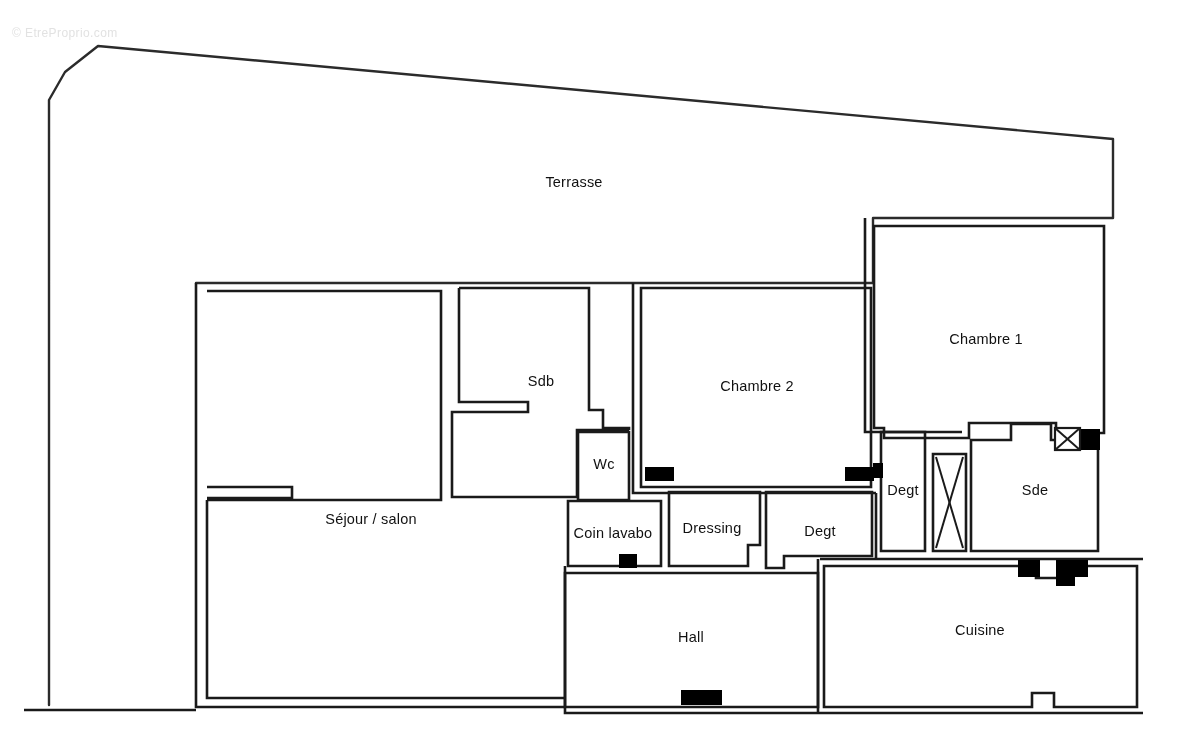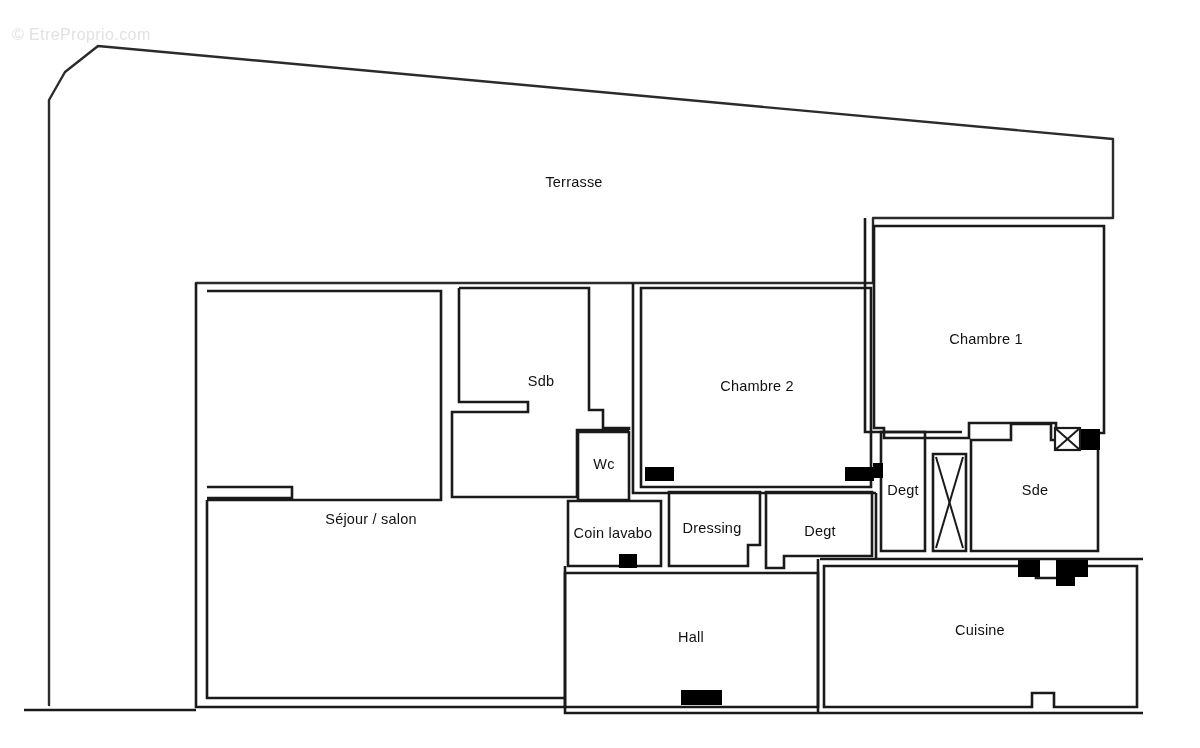--- a/index.html
+++ b/index.html
@@ -62,21 +62,21 @@
     fill: #111111;
     text-anchor: middle;
     dominant-baseline: middle;
     letter-spacing: 0.2px;
   }
   .watermark-text {
     position: absolute;
     left: 12px;
     top: 26px;
     font-family: "Liberation Sans", sans-serif;
-    font-size: 16px;
+    font-size: 12px;
     color: #e2e2e2;
     letter-spacing: 0.4px;
     white-space: nowrap;
     user-select: none;
   }
 </style>
 </head>
 <body>
 
 <div id="plan-root">

